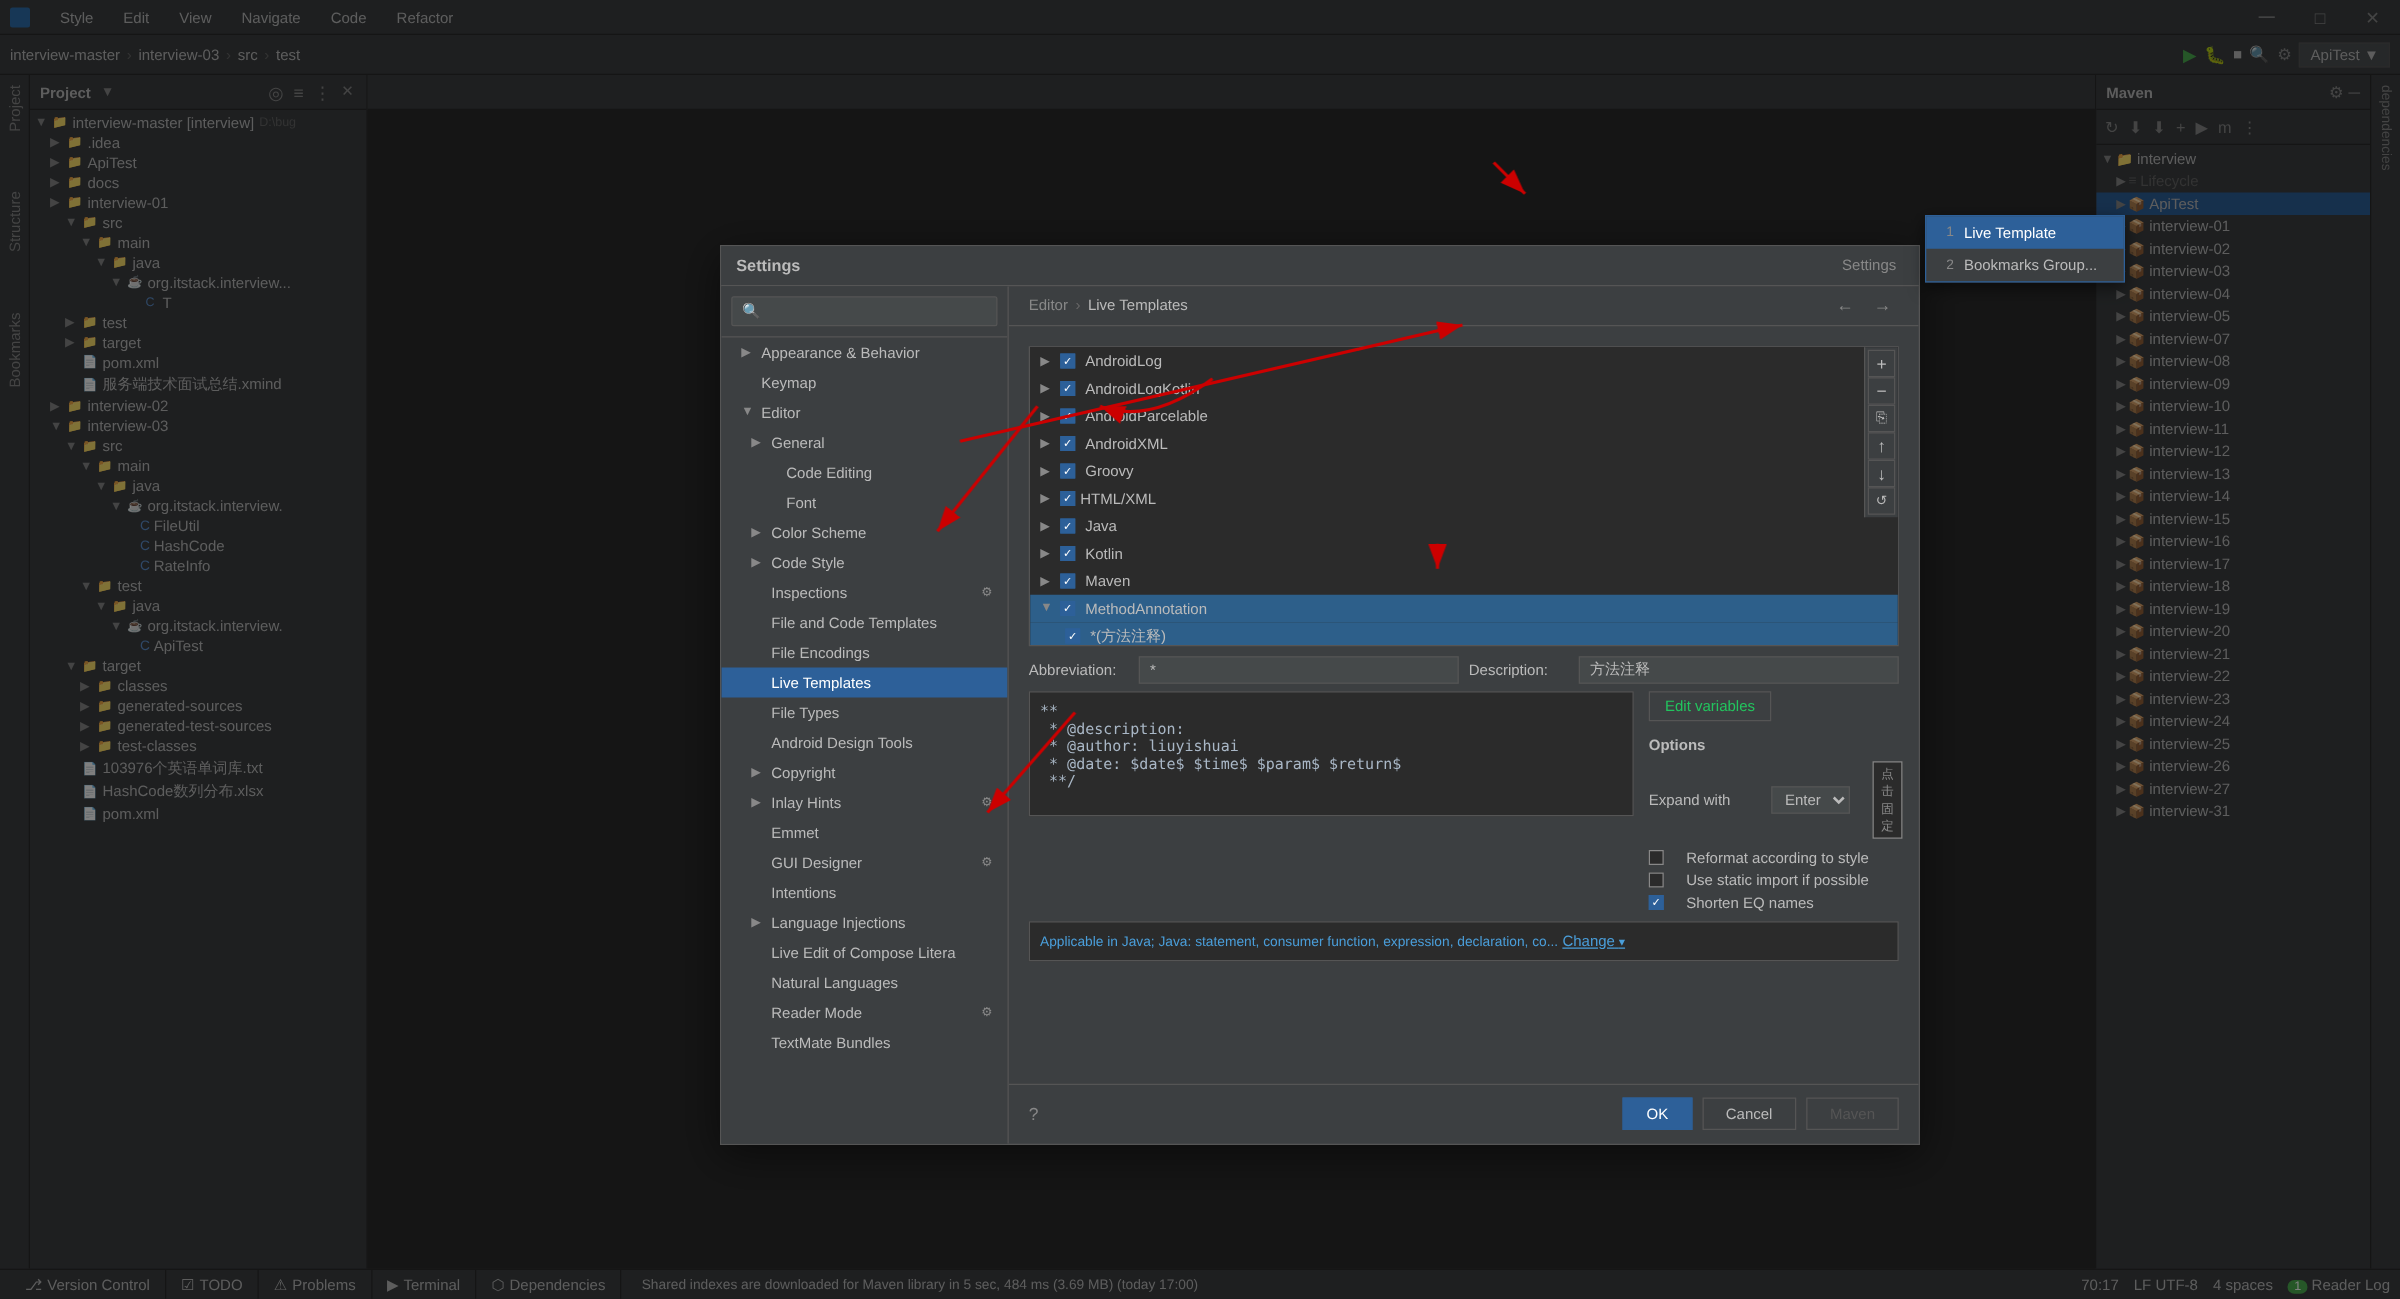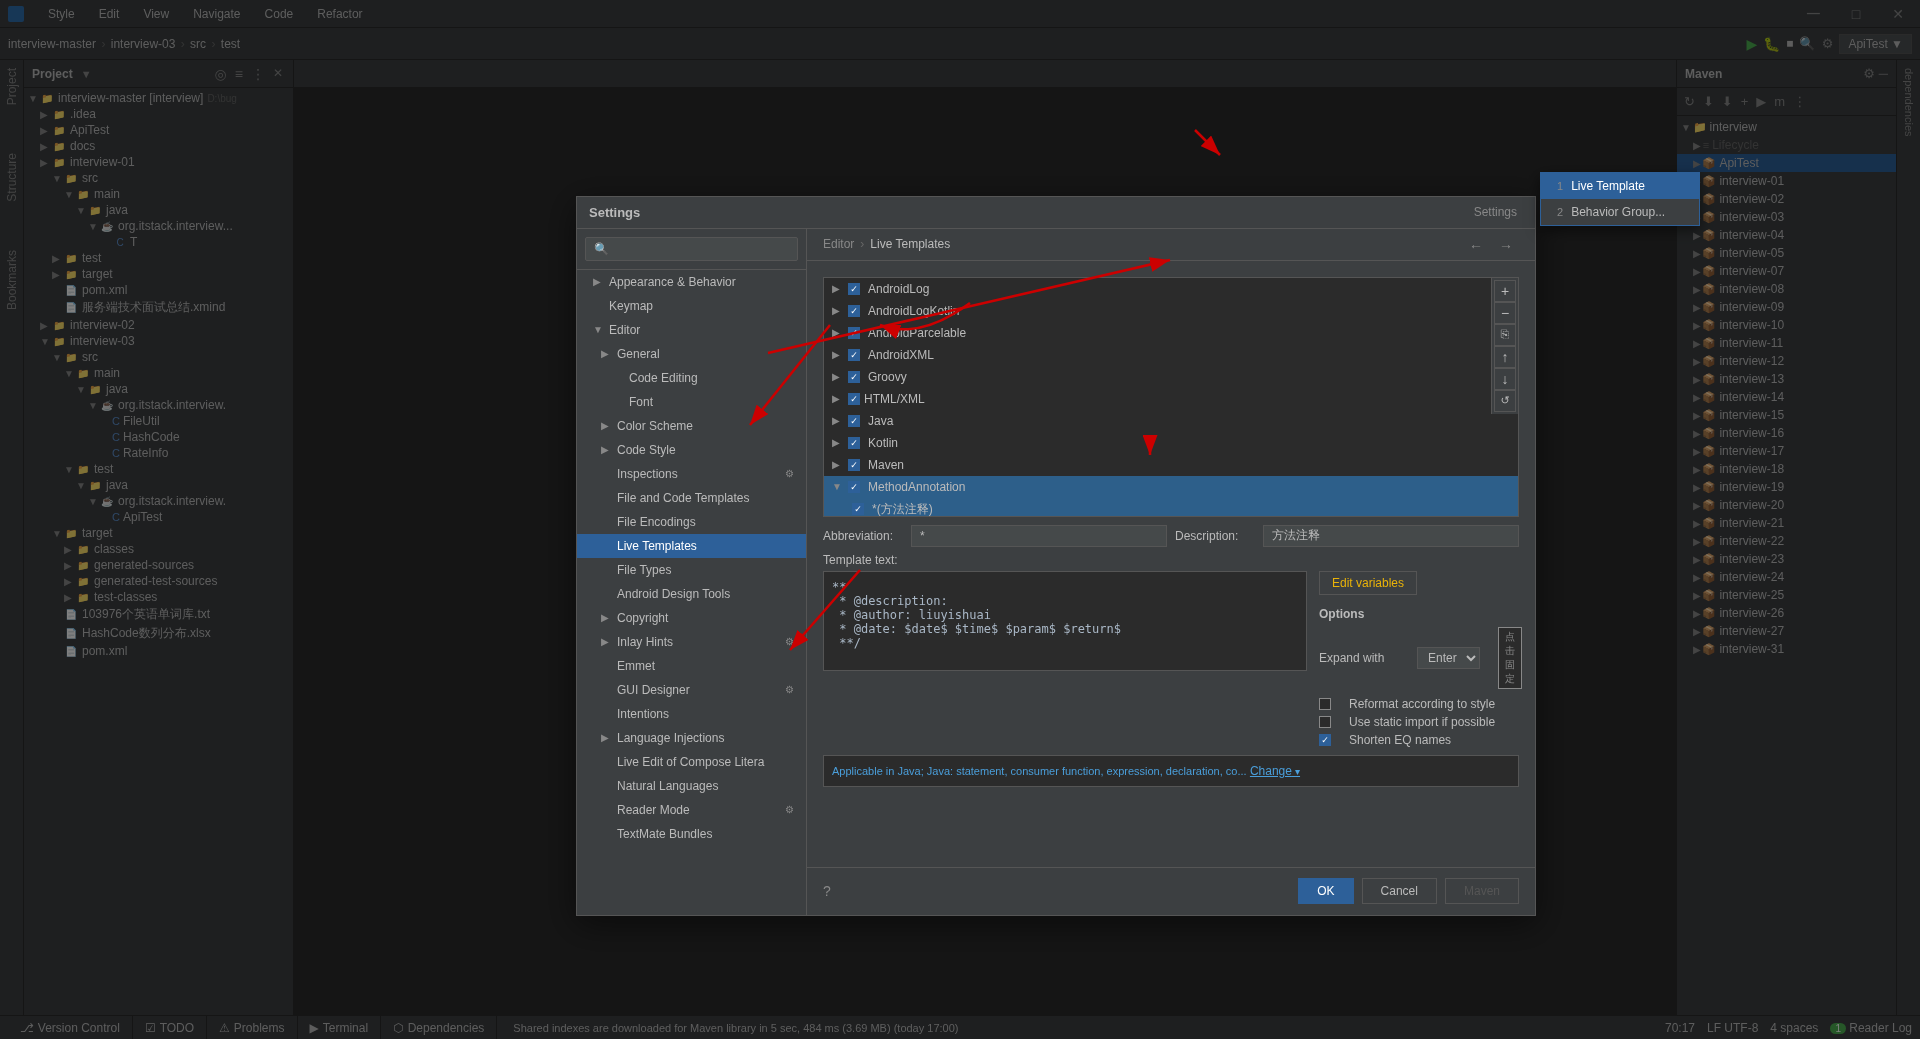--- a/index.html
+++ b/index.html
@@ -93,21 +93,21 @@
     .template-btn { width: 22px; height: 22px; background: #3c3f41; border: 1px solid #555; color: #bbbbbb; display: flex; align-items: center; justify-content: center; cursor: pointer; font-size: 14px; }
     .template-group-header { display: flex; align-items: center; padding: 4px 8px; cursor: pointer; color: #bbbbbb; font-size: 12px; gap: 4px; }
     .tg-expand { color: #888; font-size: 10px; width: 12px; }
     .tg-checkbox { width: 12px; height: 12px; border: 1px solid #888; background: #2b2b2b; display: inline-flex; align-items: center; justify-content: center; }
     .tg-checkbox.checked { background: #2d6099; border-color: #2d6099; color: white; font-size: 9px; }
     .template-item { display: flex; align-items: center; padding: 3px 8px 3px 28px; cursor: pointer; color: #bbbbbb; font-size: 12px; gap: 4px; }
     .template-item.selected { background: #2d5f8a; }
     .template-field-label { color: #bbbbbb; font-size: 12px; min-width: 80px; }
     .template-field-input { background: #45494a; border: 1px solid #555; color: #bbbbbb; padding: 3px 8px; font-size: 12px; flex: 1; }
     .template-text-area { width: 100%; background: #2b2b2b; border: 1px solid #555; color: #a9b7c6; padding: 8px; font-size: 12px; font-family: 'Consolas', monospace; height: 100px; resize: none; }
-    .edit-vars-btn { background: #3c3f41; border: 1px solid #555; color: #eab308; padding: 4px 12px; cursor: pointer; font-size: 12px; text-align: right; }
+    .edit-vars-btn { background: #3c3f41; border: 1px solid #555; color: #22c55e; padding: 4px 12px; cursor: pointer; font-size: 12px; text-align: right; }
     .options-title { color: #bbbbbb; font-size: 12px; font-weight: bold; margin-bottom: 4px; }
     .option-row { display: flex; align-items: center; gap: 18px; }
     .option-checkbox { width: 12px; height: 12px; border: 1px solid #888; background: #2b2b2b; display: inline-flex; align-items: center; justify-content: center; }
     .option-checkbox.checked { background: #2d6099; border-color: #2d6099; color: white; font-size: 9px; }
     .option-label { color: #bbbbbb; font-size: 12px; }
     .expand-with-select { background: #45494a; border: 1px solid #555; color: #bbbbbb; padding: 2px 6px; font-size: 12px; }
 
     
     .applicable-section { border: 1px solid #555; background: #2b2b2b; padding: 8px; margin-top: 8px; }
     .applicable-text { color: #4a9eda; font-size: 11px; }
@@ -698,23 +698,20 @@
               </div>
             </div>
 
             <div style="display:flex;align-items:center;gap:8px;margin-top:8px;margin-bottom:6px;">
               <span class="template-field-label">Abbreviation:</span>
               <input type="text" class="template-field-input" style="width: 130px;" value="*">
               <span class="template-field-label">Description:</span>
               <input type="text" class="template-field-input" style="flex: 1 1 0%;" value="方法注释">
             </div>
 
-            <div style="display:flex;align-items:center;justify-content:space-between;margin-bottom:4px;">
-              <span class="template-field-label">Template text:</span>
-            </div>
 
             <div class="template-editor-split">
               <div class="template-editor-left">
                 <textarea class="template-text-area" style="">**
  * @description:
  * @author: liuyishuai
  * @date: $date$ $time$ $param$ $return$
  **/</textarea>
               </div>
               <div class="template-editor-right">
@@ -764,21 +761,21 @@
     </div>
   </div>
 
   <div class="dropdown-popup add-popup" style="top:172px;right:220px;">
     <div class="dropdown-item selected">
       <span class="dropdown-item-num">1</span>
       <span>Live Template</span>
     </div>
     <div class="dropdown-item">
       <span class="dropdown-item-num">2</span>
-      <span>Behavior Group...</span>
+      <span>Bookmarks Group...</span>
     </div>
   </div>
 
   <svg style="position:absolute;top:60px;left:270px;width:100%;height:100%;pointer-events:none;z-index:300;">
 
     <defs>
       <marker id="arrowhead" markerWidth="8" markerHeight="6" refX="8" refY="3" orient="auto">
         <polygon points="0 0, 8 3, 0 6" fill="#cc0000"></polygon>
       </marker>
     </defs>

